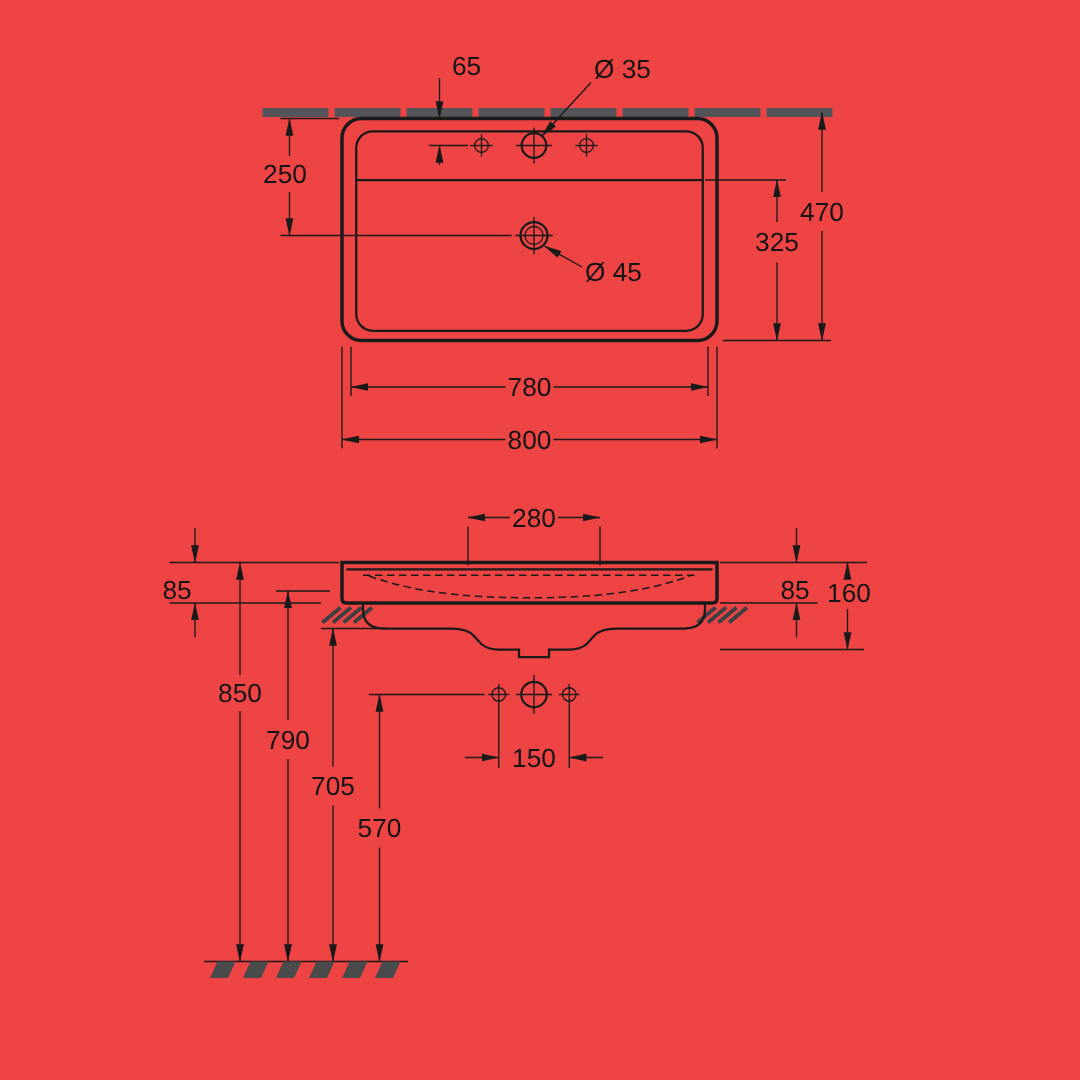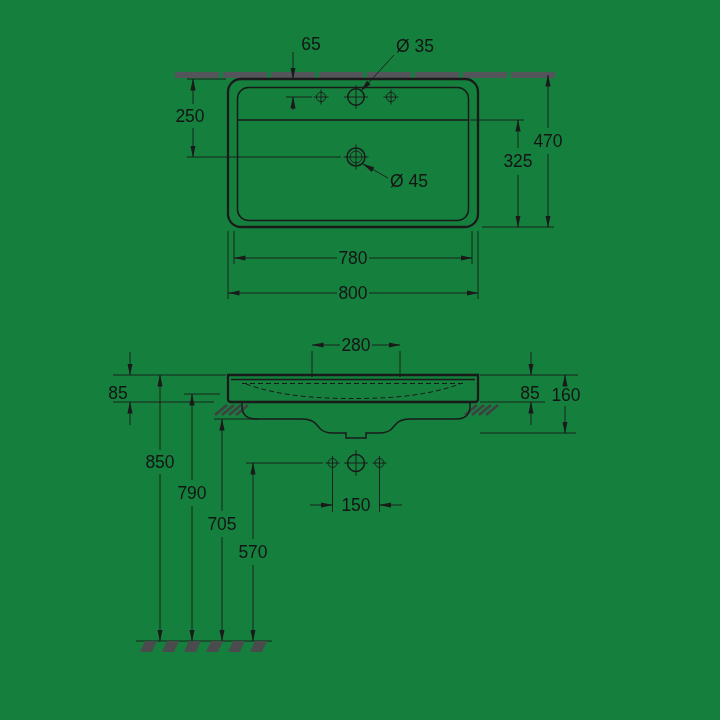--- a/index.html
+++ b/index.html
@@ -1,16 +1,16 @@
 <!DOCTYPE html>
 <html><head>
 <meta charset="utf-8">
 <style>
   html,body{margin:0;padding:0;background:#ffffff;}
-  .page{width:720px;height:720px;background:#15803d;position:relative;}
+  .page{width:720px;height:720px;background:#ef4444;position:relative;}
   svg{display:block;}
   svg text{
     font-family:"Liberation Sans", sans-serif;
     font-size:17.5px;
     fill:#141414;
     stroke:none;
   }
   .lines{fill:none;stroke:#1a1a1a;stroke-width:1;}
   .heavy{stroke-width:2.3;}
   .med{stroke-width:1.5;}

